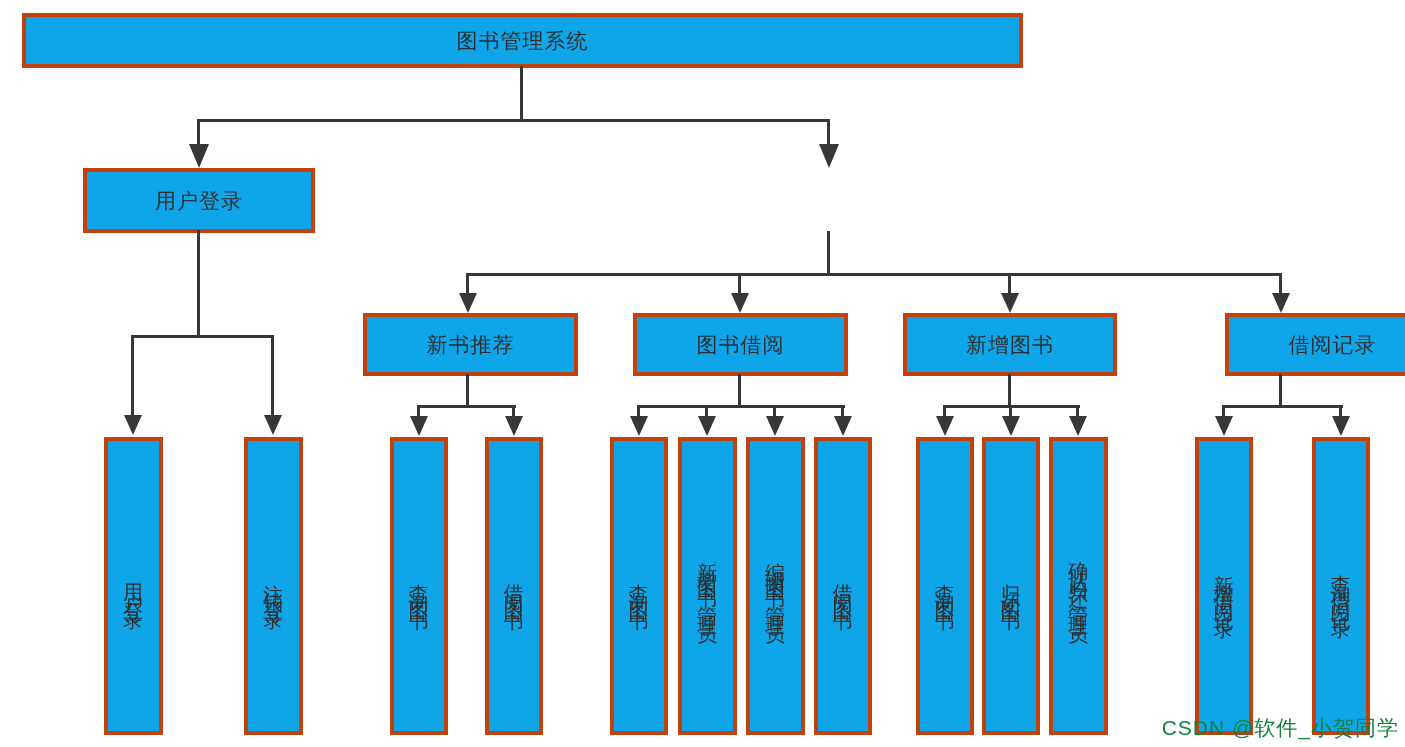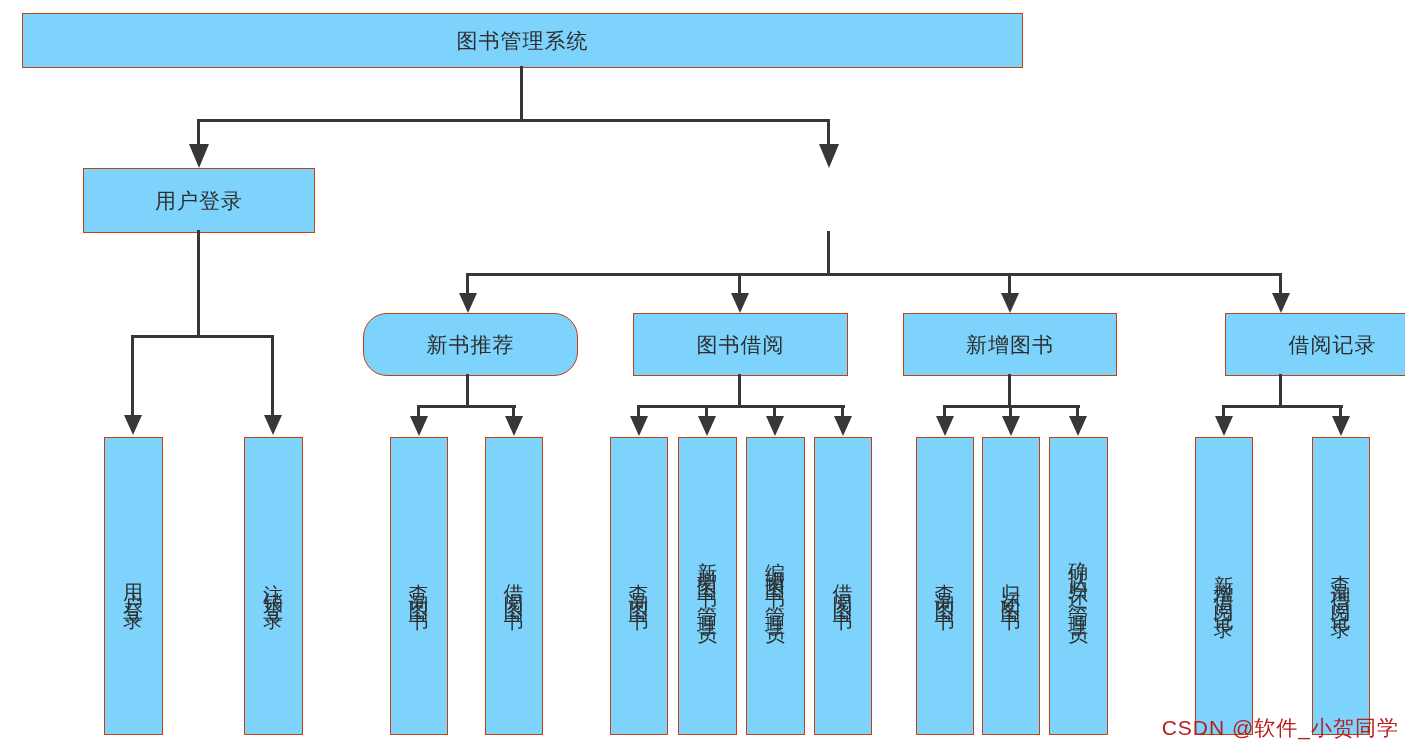--- a/index.html
+++ b/index.html
@@ -7,22 +7,22 @@
     position:relative;
     width:1405px;height:747px;
     background:#ffffff;
     font-family:"Liberation Sans","DejaVu Sans",sans-serif;
     overflow:hidden;
   }
   
   .node{
     position:absolute;
     box-sizing:border-box;
-    border:1px solid #c2410c;
-    background:#7dd3fc;
+    border:4px solid #c2410c;
+    background:#0ea5e9;
     display:flex;align-items:center;justify-content:center;
     color:#2e2e2e;
   }
   .node.h span{
     font-size:21px;letter-spacing:1px;white-space:nowrap;
   }
   .node.v span{
     writing-mode:vertical-rl;
     text-orientation:mixed;
     font-size:20px;
@@ -39,40 +39,40 @@
     border-right:9px solid transparent;
     border-top:20px solid #373737;
   }
   .ah.big{
     border-left-width:10px;border-right-width:10px;border-top-width:24px;
   }
   .watermark{
     position:absolute;
     right:6px;top:714px;
     font-size:21px;
-    color:#b91c1c;
+    color:#15803d;
     letter-spacing:1px;
     z-index:5;
     white-space:nowrap;
   }
 </style>
 </head>
 <body>
 
 <div class="canvas">
 
   <div class="node h" style="left:22px;top:13px;width:1001px;height:55px;">
     <span>图书管理系统</span>
   </div>
 
   <div class="node h" style="left:83px;top:168px;width:232px;height:65px;">
     <span>用户登录</span>
   </div>
 
-  <div class="node h" style="left:363px;top:313px;width:215px;height:63px;border-radius:24px;">
+  <div class="node h" style="left:363px;top:313px;width:215px;height:63px;">
     <span>新书推荐</span>
   </div>
   <div class="node h" style="left:633px;top:313px;width:215px;height:63px;">
     <span>图书借阅</span>
   </div>
   <div class="node h" style="left:903px;top:313px;width:214px;height:63px;">
     <span>新增图书</span>
   </div>
   <div class="node h" style="left:1225px;top:313px;width:215px;height:63px;">
     <span>借阅记录</span>

